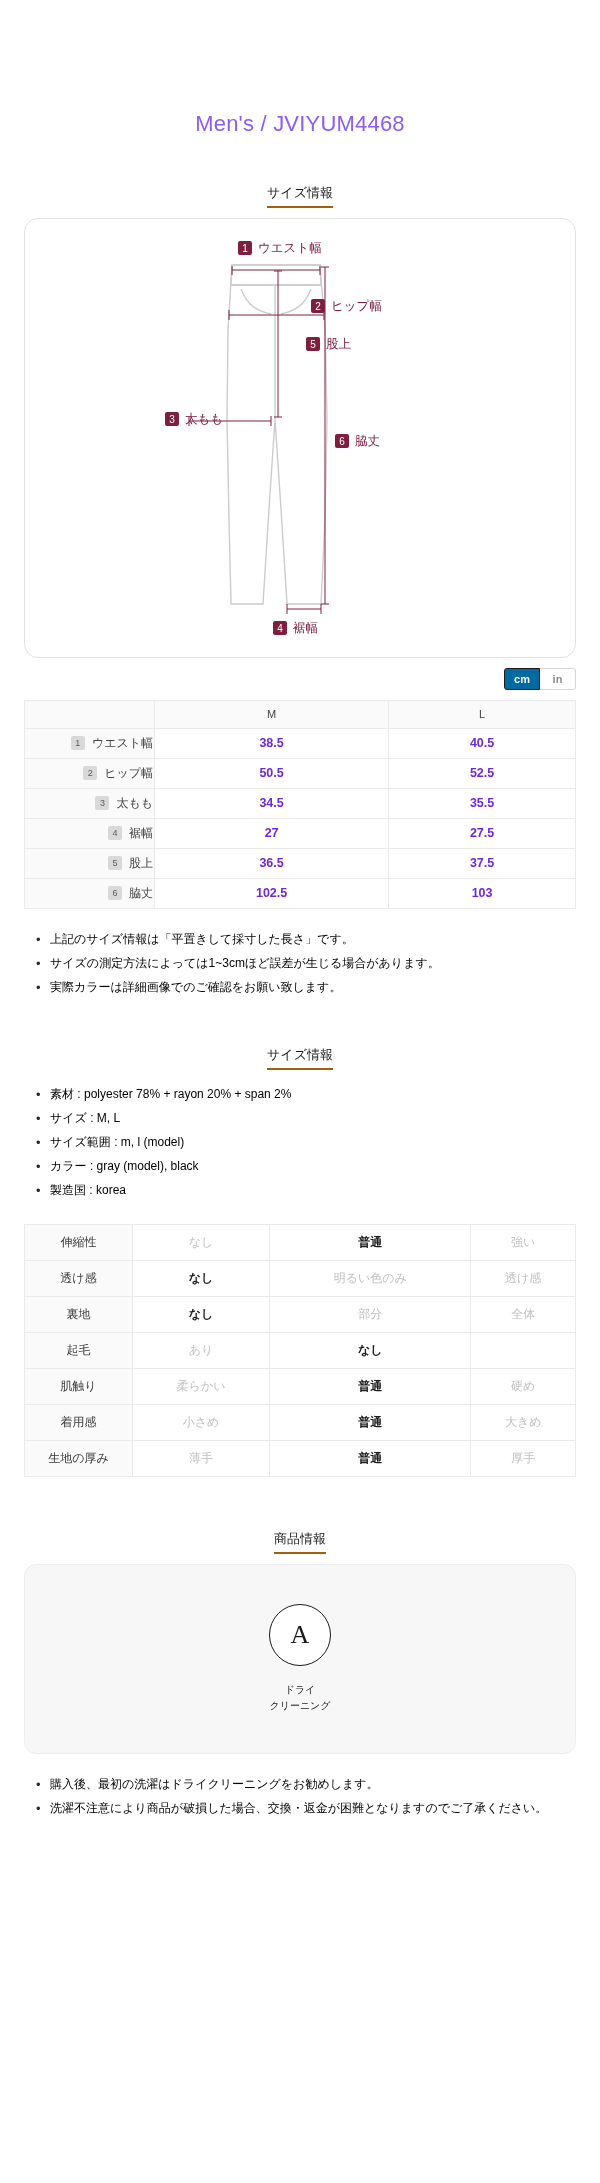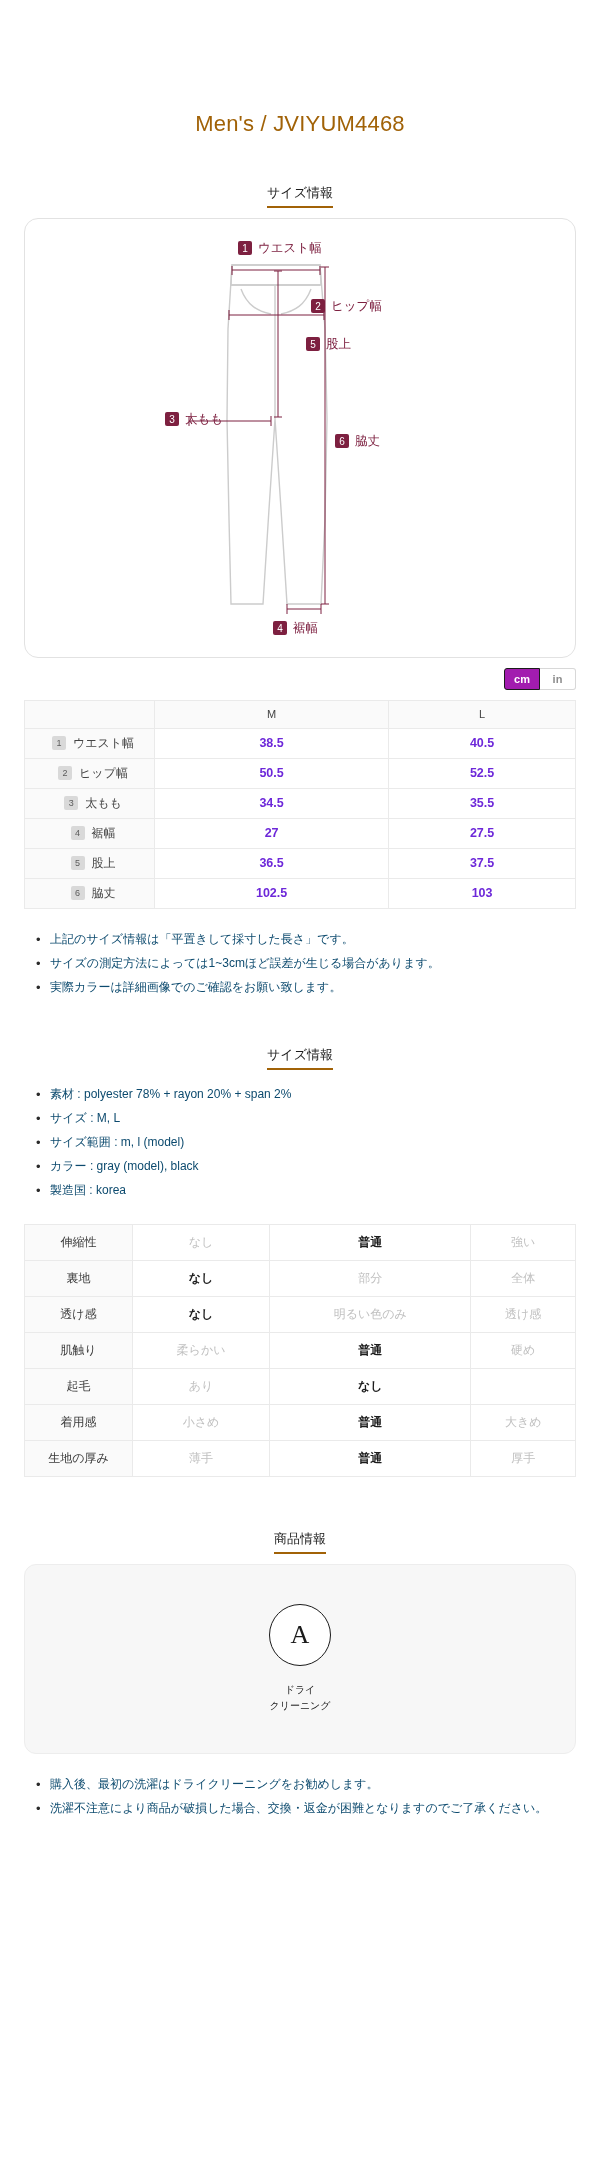--- a/index.html
+++ b/index.html
@@ -16,21 +16,21 @@
     min-height: 2183px;
     position: relative;
     padding: 0 24px;
   }
 
   
   .product-title {
     text-align: center;
     font-size: 22px;
     font-weight: 400;
-    color: #a16207;
+    color: #8b5cf6;
     padding-top: 96px;
     letter-spacing: 0.2px;
   }
 
   
   .section-heading {
     text-align: center;
     margin-top: 46px;
     margin-bottom: 16px;
   }
@@ -67,21 +67,21 @@
     font-weight: 700;
     display: flex;
     align-items: center;
     justify-content: center;
     border: 1px solid #d8d8d8;
     background: #ffffff;
     color: #8d8d8d;
     cursor: pointer;
   }
   .unit-btn.active {
-    background: #a21caf;
+    background: #0369a1;
     border-color: #1b1b1b;
     color: #ffffff;
   }
   .unit-btn.left { border-top-left-radius: 3px; border-bottom-left-radius: 3px; }
   .unit-btn.right { border-left: none; border-top-right-radius: 3px; border-bottom-right-radius: 3px; }
 
   
   table.size-table {
     width: 100%;
     border-collapse: collapse;
@@ -94,21 +94,21 @@
     font-weight: 400;
   }
   table.size-table thead th {
     background: #fafafa;
     color: #444;
     font-size: 11px;
     height: 28px;
   }
   table.size-table thead th.corner { background: #fafafa; }
   table.size-table td.rowlabel {
-    text-align: center;
+    text-align: right;
     padding-left: 8px;
     background: #fafafa;
     color: #444;
     font-size: 12px;
     width: 130px;
   }
   table.size-table td.val {
     font-weight: 700;
     color: #6d28d9;
     font-size: 12.5px;
@@ -133,21 +133,21 @@
   ul.notes {
     list-style: none;
     margin: 18px 0 0 0;
     padding: 0 4px 0 10px;
   }
   ul.notes li {
     position: relative;
     padding-left: 16px;
     font-size: 12px;
     line-height: 2.0;
-    color: #0c4a6e;
+    color: #000000;
   }
   ul.notes li::before {
     content: "•";
     position: absolute;
     left: 2px;
     top: 0;
     color: #2b2b2b;
     font-size: 13px;
   }
 
@@ -359,42 +359,42 @@
 
   <table class="attr-table" style="margin-top:22px;">
     <tbody>
       <tr>
         <td class="attr-label">伸縮性</td>
         <td>なし</td>
         <td class="on">普通</td>
         <td>強い</td>
       </tr>
       <tr>
+        <td class="attr-label">透け感</td>
+        <td class="on">なし</td>
+        <td>明るい色のみ</td>
+        <td>透け感</td>
+      </tr>
+      <tr>
         <td class="attr-label">裏地</td>
         <td class="on">なし</td>
         <td>部分</td>
         <td>全体</td>
       </tr>
       <tr>
-        <td class="attr-label">透け感</td>
+        <td class="attr-label">起毛</td>
+        <td>あり</td>
         <td class="on">なし</td>
-        <td>明るい色のみ</td>
-        <td>透け感</td>
+        <td></td>
       </tr>
       <tr>
         <td class="attr-label">肌触り</td>
         <td>柔らかい</td>
         <td class="on">普通</td>
         <td>硬め</td>
-      </tr>
-      <tr>
-        <td class="attr-label">起毛</td>
-        <td>あり</td>
-        <td class="on">なし</td>
-        <td></td>
       </tr>
       <tr>
         <td class="attr-label">着用感</td>
         <td>小さめ</td>
         <td class="on">普通</td>
         <td>大きめ</td>
       </tr>
       <tr>
         <td class="attr-label">生地の厚み</td>
         <td>薄手</td>

